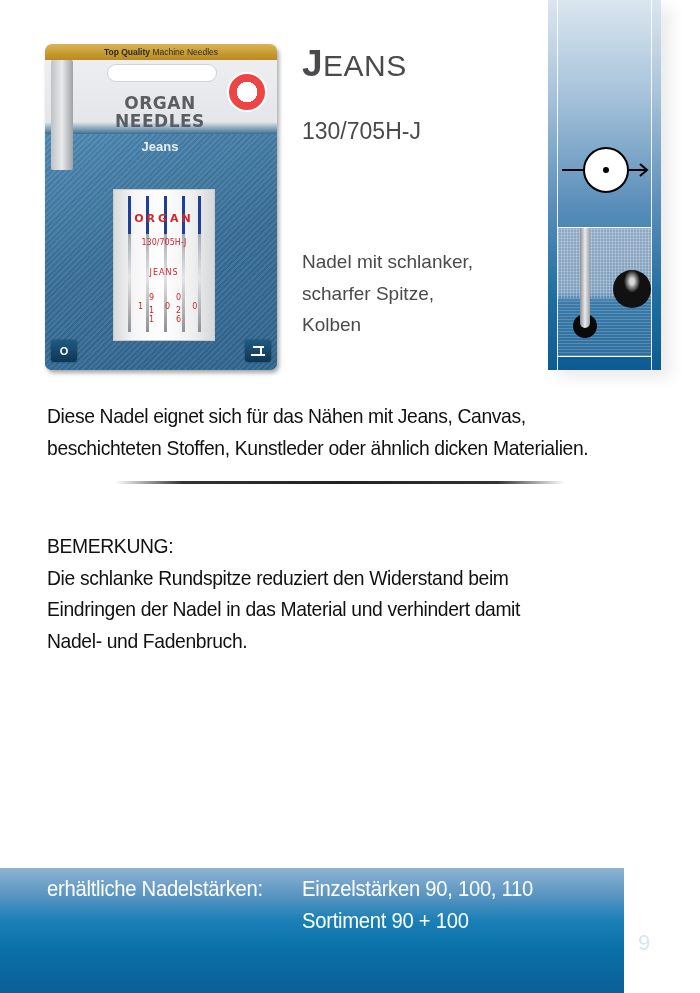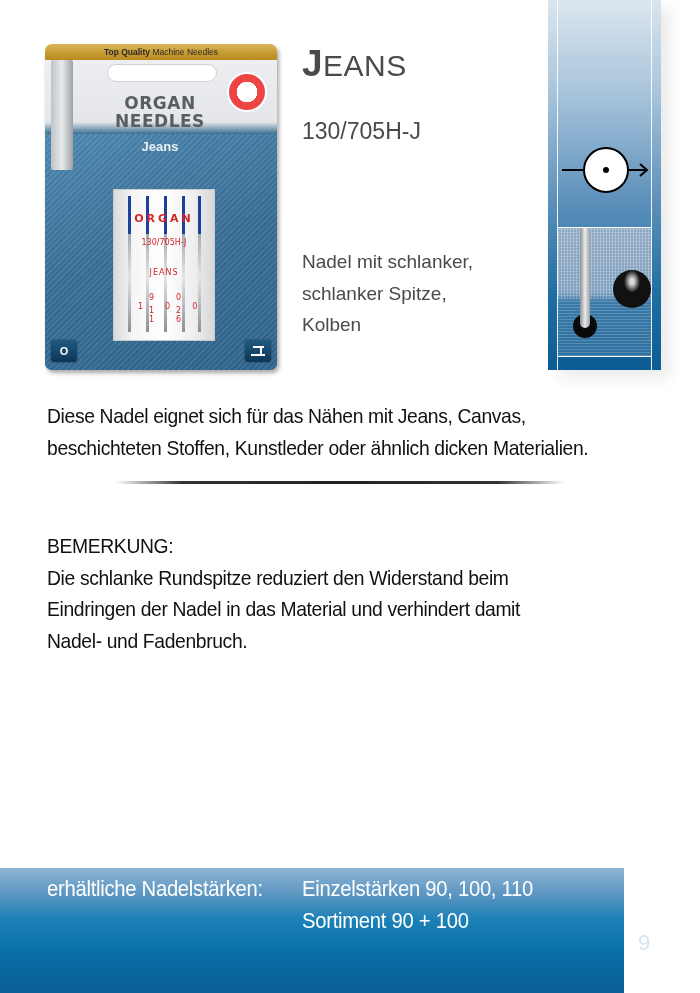--- a/index.html
+++ b/index.html
@@ -190,21 +190,21 @@
     <svg width="18" height="14" viewBox="0 0 18 14" style="margin-top:4px">
       <path d="M2 12 H16 V10 H13 V4 H15 V2 H4 V4 H11 V10 H2 Z" fill="#fff"></path>
     </svg>
   </div>
 </div>
 
 <div class="title"><span class="initial">J</span><span class="rest">EANS</span></div>
 <div class="code">130/705H-J</div>
 <div class="desc">
   <div>Nadel mit schlanker,</div>
-  <div>schlanker Spitze,</div>
+  <div>scharfer Spitze,</div>
   <div>Kolben</div>
 </div>
 
 <div class="blue-col">
   <div class="rail l"></div>
   <div class="rail r"></div>
   <svg class="pierce-icon" viewBox="0 0 90 54">
     <line x1="0" y1="27" x2="22" y2="27" stroke="#000" stroke-width="2"></line>
     <circle cx="44" cy="27" r="22" fill="#fff" stroke="#000" stroke-width="2"></circle>
     <circle cx="44" cy="27" r="3" fill="#000"></circle>

